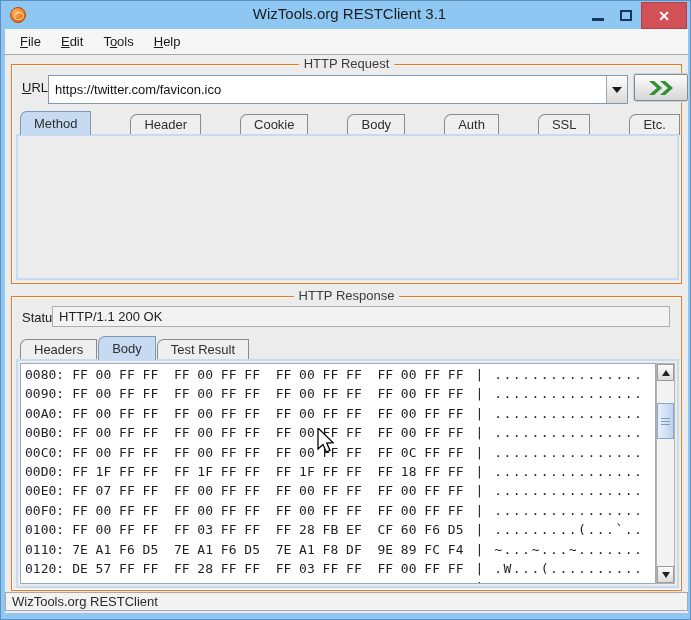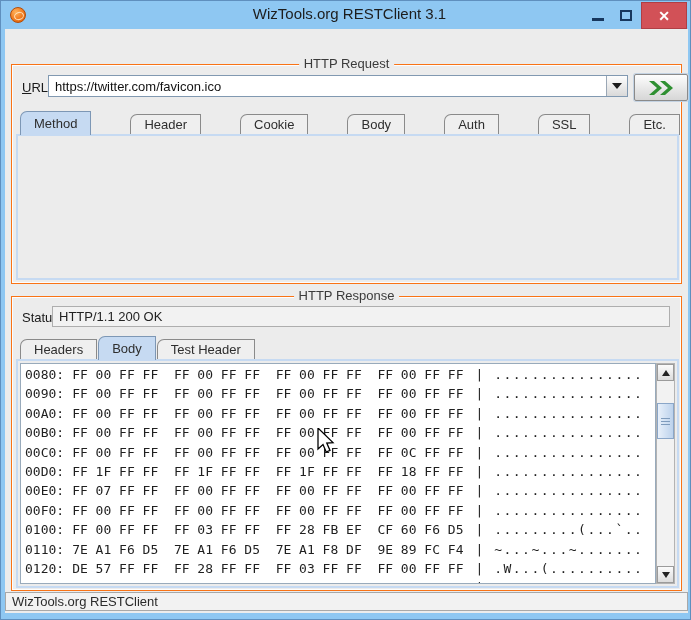--- a/index.html
+++ b/index.html
@@ -42,21 +42,21 @@
   u { text-decoration:underline; }
   
   .groupbox { position:absolute; border:1px solid #f97316; box-shadow:1px 1px 0 #fdfdfd inset, -1px -1px 0 #fdfdfd inset; }
   .group-title {
     position:absolute; top:-9px; left:50%; transform:translateX(-50%);
     background:#ececec; padding:0 5px; font-size:13px; color:#3b3b3b; white-space:nowrap;
   }
   
   .lbl { font-size:13px; color:#1a1a1a; }
   .url-label { position:absolute; left:10px; top:15px; }
-  .url-combo { position:absolute; left:36px; top:10px; width:580px; height:22px; border:1px solid #8199b1; background:#fff; display:flex; }
+  .url-combo { position:absolute; left:36px; top:10px; width:580px; height:29px; border:1px solid #8199b1; background:#fff; display:flex; }
   .url-input { flex:1; border:none; outline:none; background:#fff; font-size:13px; color:#111; padding:0 6px; font-family:"Liberation Sans",sans-serif; }
   .combo-arrow-btn {
     width:21px; height:100%; border-left:1px solid #9aa7b5;
     background:linear-gradient(#fdfdfd,#d9d9d9); display:flex; align-items:center; justify-content:center;
   }
   .combo-arrow { width:0; height:0; border-left:5px solid transparent; border-right:5px solid transparent; border-top:6px solid #1a1a1a; }
   .go-btn {
     position:absolute; left:622px; top:9px; width:54px; height:27px;
     background:linear-gradient(#fdfdfd,#d6d6d6); border:1px solid #8a8a8a; border-radius:2px;
     display:flex; align-items:center; justify-content:center;
@@ -133,20 +133,27 @@
     <div class="winbtn btn-max">
         <span class="glyph"></span>
       </div>
     <div class="winbtn btn-close">
         <span class="glyph">✕</span>
       </div>
   </div>
 
   <div class="client">
 
+    <div class="menubar">
+
+    <div class="menu-item"><u>F</u>ile</div>
+        <div class="menu-item"><u>E</u>dit</div>
+        <div class="menu-item">T<u>o</u>ols</div>
+        <div class="menu-item"><u>H</u>elp</div>
+      </div>
 
     <div class="groupbox" style="left:6px; top:35px; width:671px; height:220px;">
       <span class="group-title">HTTP Request</span>
 
       <span class="lbl url-label"><u>U</u>RL:</span>
       <div class="url-combo">
         <input class="url-input" value="https://twitter.com/favicon.ico" style="">
         <div class="combo-arrow-btn">
           <span class="combo-arrow"></span>
         </div>
@@ -215,21 +222,21 @@
     <div class="groupbox" style="left:6px; top:267px; width:671px; height:295px;">
       <span class="group-title">HTTP Response</span>
 
       <span class="lbl status-label">Status:</span>
       <div class="status-field">HTTP/1.1 200 OK</div>
 
       <div class="tabs" style="left:8px; top:39px;">
 
       <div class="tab">Headers</div>
           <div class="tab selected">Body</div>
-          <div class="tab">Test Header</div>
+          <div class="tab">Test Result</div>
         </div>
 
       <div class="tab-panel" style="left:4px; top:62px; width:663px; height:229px;">
         <div class="hex-scroll">
           <div class="hex-rows">
 
           <div class="hex-row"><span class="hx-off">0080:</span><span class="hx-hex">FF 00 FF FF  FF 00 FF FF  FF 00 FF FF  FF 00 FF FF</span><span class="hx-ascii">| ................ |</span></div>
               <div class="hex-row"><span class="hx-off">0090:</span><span class="hx-hex">FF 00 FF FF  FF 00 FF FF  FF 00 FF FF  FF 00 FF FF</span><span class="hx-ascii">| ................ |</span></div>
               <div class="hex-row"><span class="hx-off">00A0:</span><span class="hx-hex">FF 00 FF FF  FF 00 FF FF  FF 00 FF FF  FF 00 FF FF</span><span class="hx-ascii">| ................ |</span></div>
               <div class="hex-row"><span class="hx-off">00B0:</span><span class="hx-hex">FF 00 FF FF  FF 00 FF FF  FF 00 FF FF  FF 00 FF FF</span><span class="hx-ascii">| ................ |</span></div>

